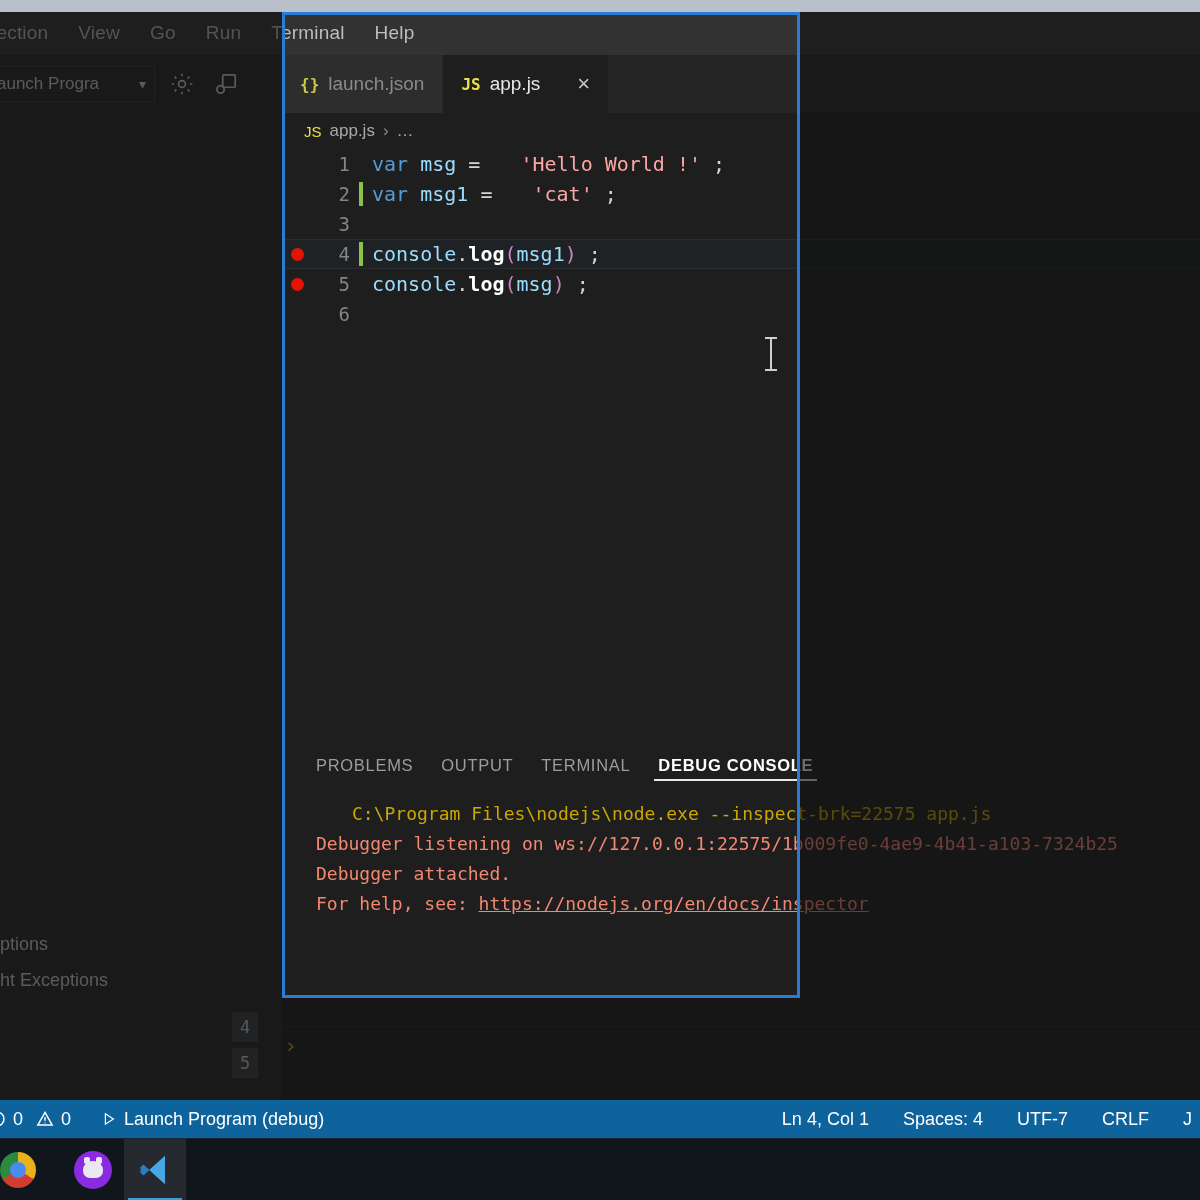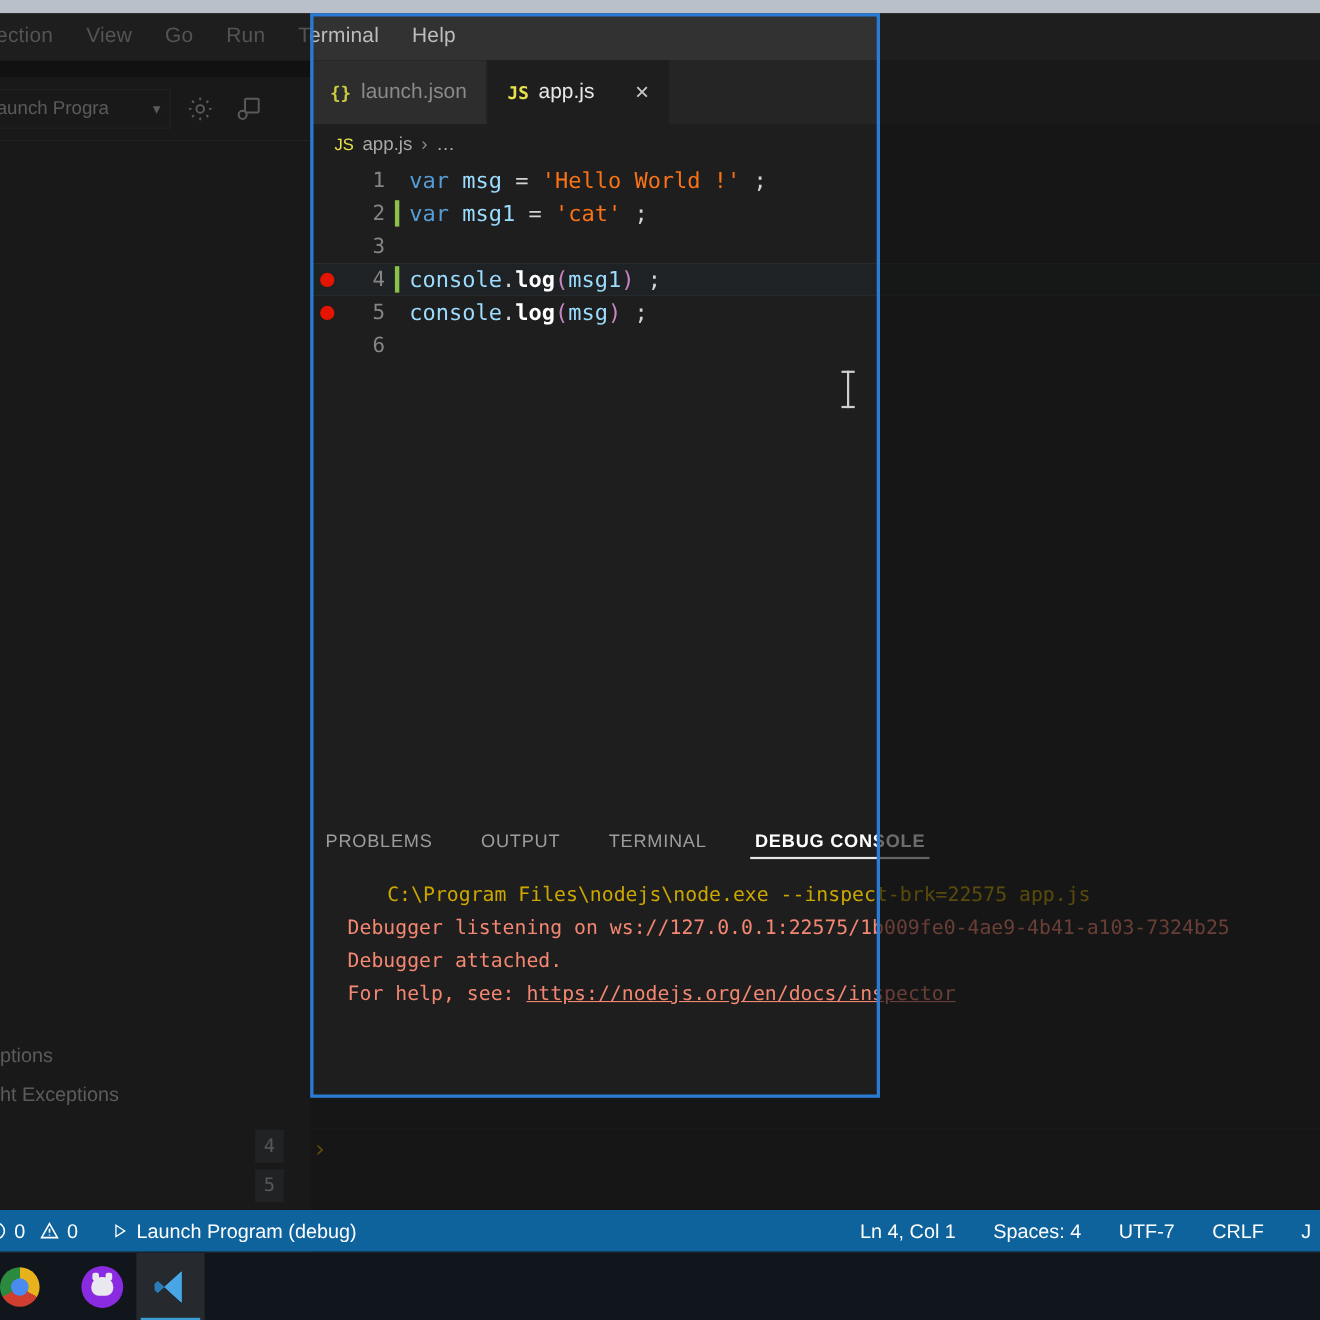--- a/index.html
+++ b/index.html
@@ -22,21 +22,21 @@
     padding:3px 2px; cursor:default;
   }
   .win-title{
     position:absolute; left:0; right:0; text-align:center;
     color:#c9c9c9; font-size:18px; white-space:nowrap;
     pointer-events:none;
   }
 
   
   .sidebar{
-    position:absolute; left:0; top:70px; width:282px; height:1045px;
+    position:absolute; left:0; top:55px; width:282px; height:1045px;
     background:#fdba74;
   }
   .debug-toolbar{
     position:absolute; left:0; top:0; width:282px; height:58px;
     background:#252526; display:flex; align-items:center; gap:10px;
     padding-left:0;
   }
   .launch-select{
     margin-left:-10px; width:165px; height:36px;
     border:1px solid #3c3c3c; background:#3c3c3c00;
@@ -114,38 +114,38 @@
     width:38px; text-align:right; color:#858585; flex:0 0 38px;
     font-size:19px;
   }
   .deco{ width:22px; flex:0 0 22px; display:flex; justify-content:center;}
   .deco .bar{ width:4px; height:24px; background:#8bc34a; }
   .ctext{ white-space:pre; }
 
   .tk-kw{ color:#569cd6; }
   .tk-var{ color:#9cdcfe; }
   .tk-op{ color:#d4d4d4; }
-  .tk-str{ color:#f97316; }
+  .tk-str{ color:#fca5a5;margin-left:28px; }
   .tk-punc{ color:#d4d4d4; }
   .tk-obj{ color:#9cdcfe; }
   .tk-fn{ color:#ffffff;font-weight:bold; }
   .tk-paren{ color:#c586c0; }
 
   .caret-i{
     position:absolute; left:488px; top:188px; width:2px; height:34px;
     background:#cfcfcf;
   }
   .caret-i:before,.caret-i:after{
     content:""; position:absolute; left:-5px; width:12px; height:2px; background:#cfcfcf;
   }
   .caret-i:before{ top:0; } .caret-i:after{ bottom:0; }
 
   
   .panel{ position:absolute; left:0; bottom:74px; width:918px; height:285px; background:#1e1e1e; }
-  .panel-tabs{ height:48px; display:flex; gap:16px; }
+  .panel-tabs{ height:48px; display:flex; gap:0; padding-left:20px; }
   .ptab{
     font-size:16.5px; color:#9d9d9d; letter-spacing:.7px; padding:0 14px;
     position:relative; height:48px; display:flex; align-items:center; white-space:nowrap;
   }
   .ptab.active{ color:#ffffff;font-weight:bold; }
   .ptab.active:after{
     content:""; position:absolute; left:10px; right:10px; bottom:8px; height:2px; background:#e7e7e7;
   }
   .console{
     padding:10px 0 0 34px; font-family:"DejaVu Sans Mono", monospace; font-size:18px;

